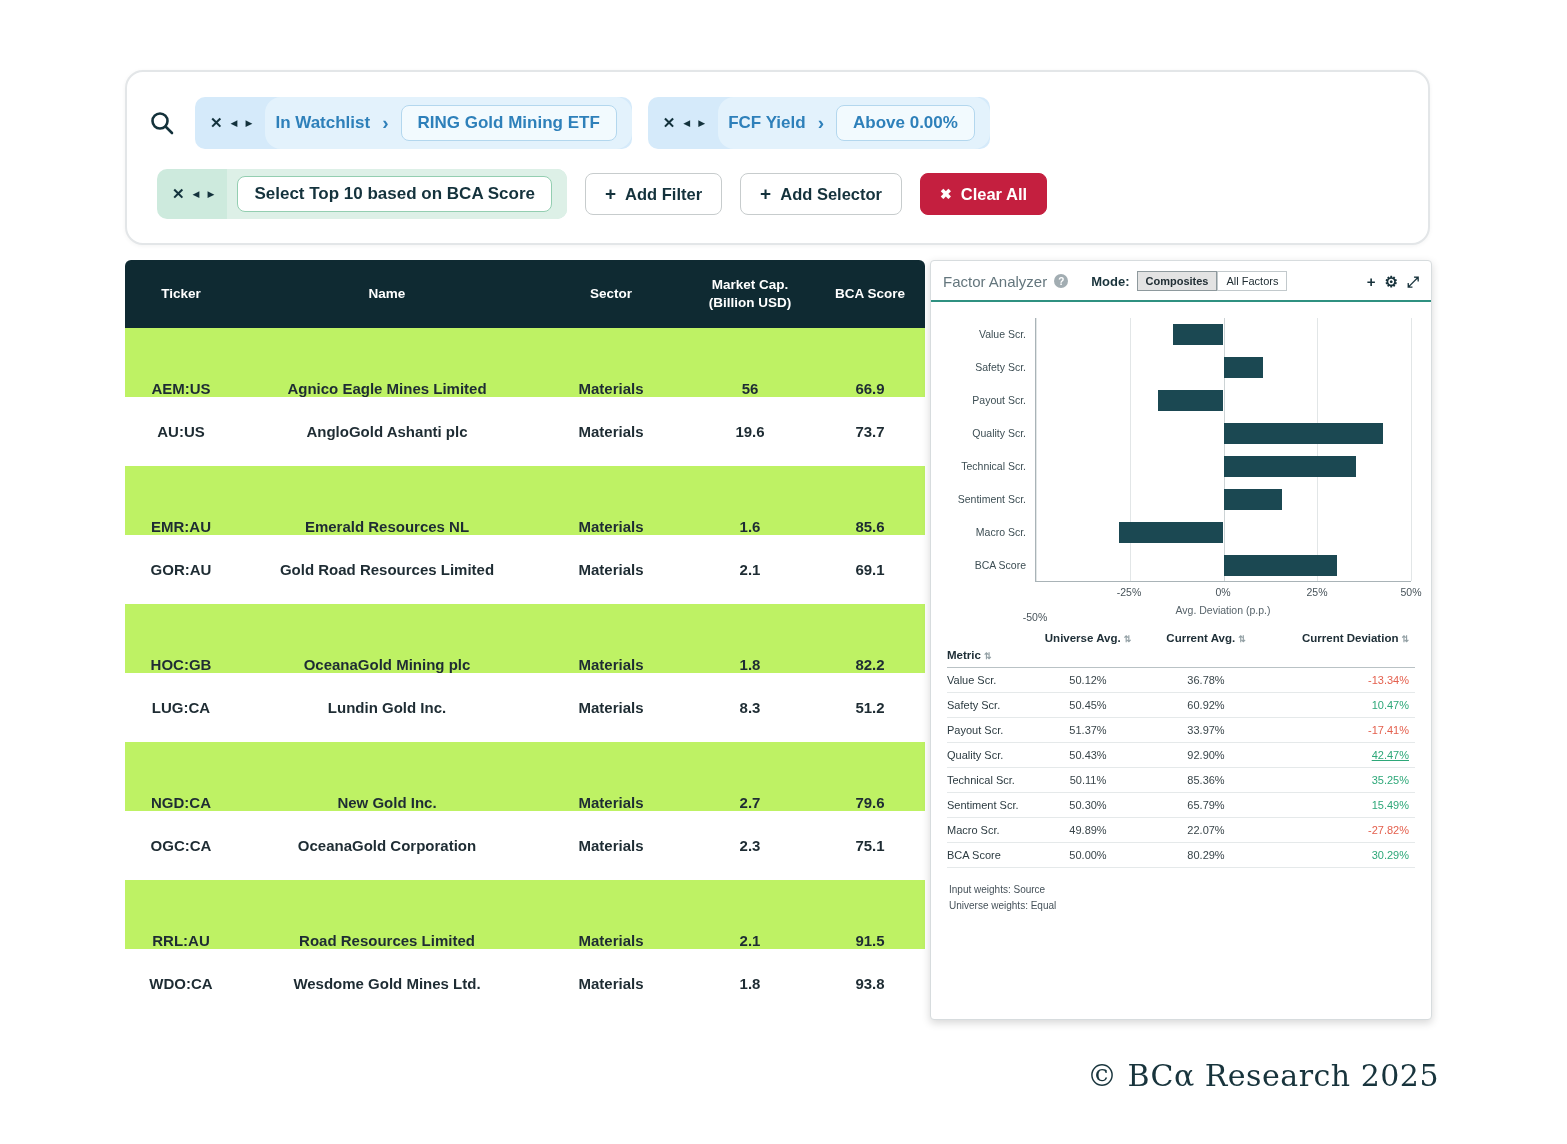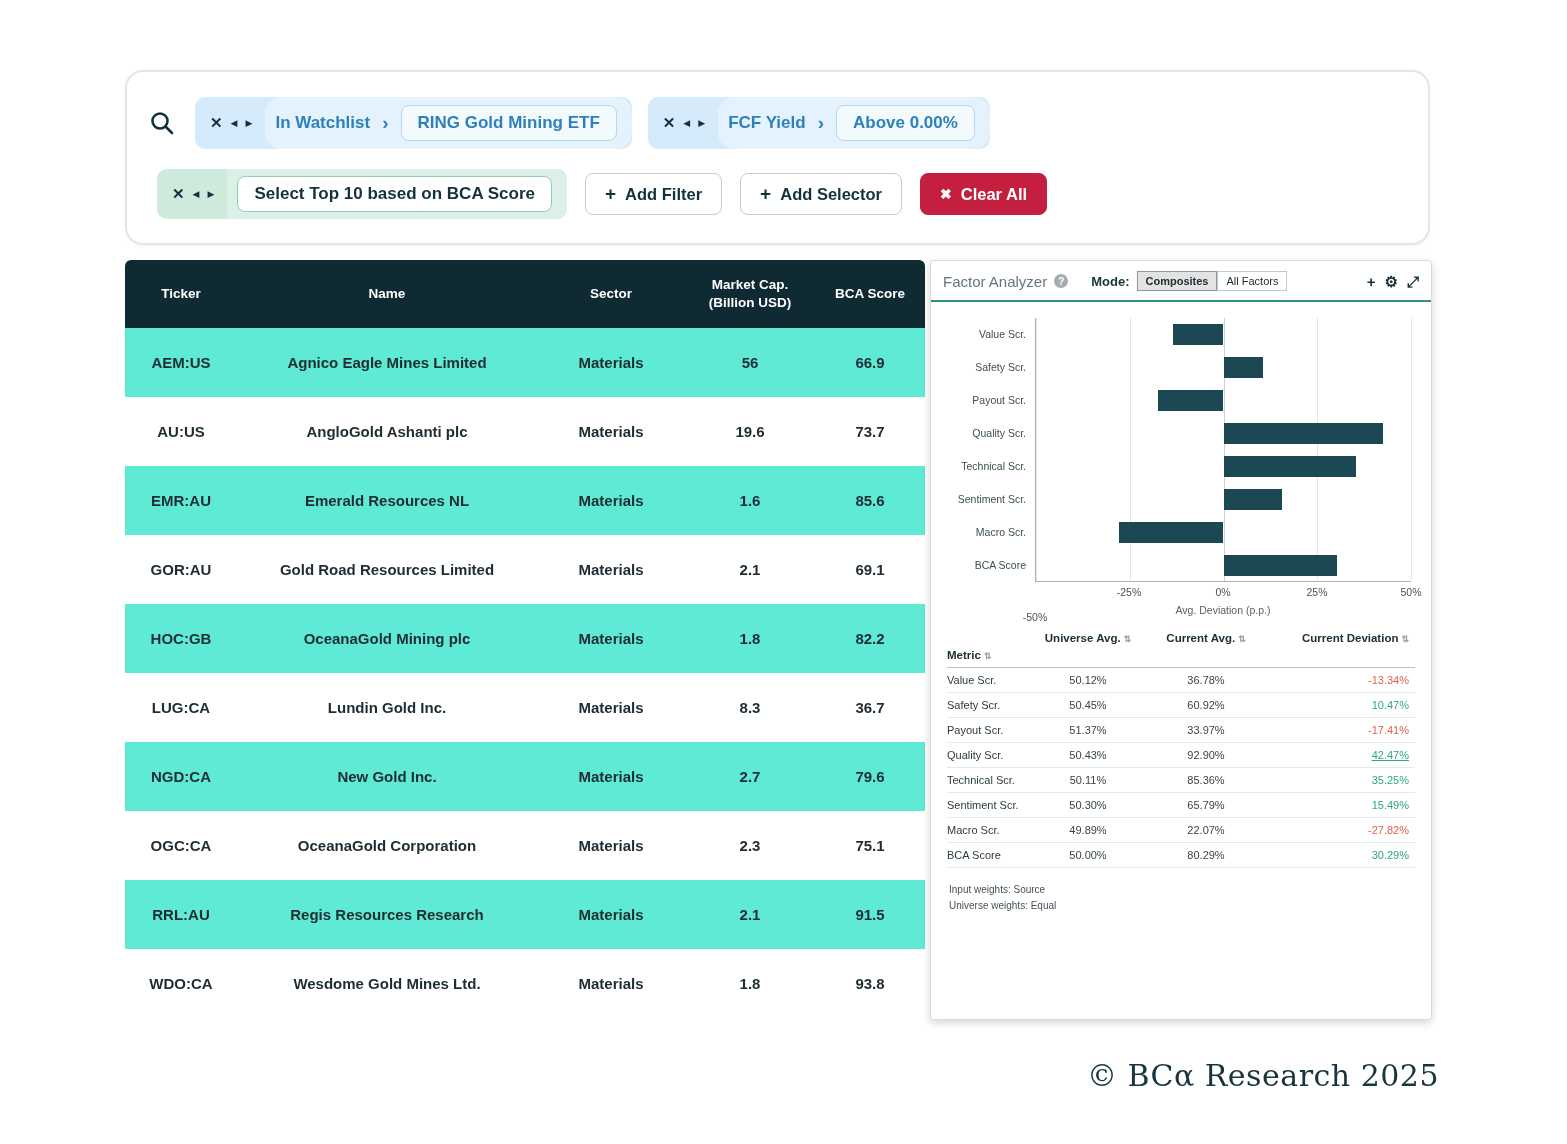--- a/index.html
+++ b/index.html
@@ -34,21 +34,21 @@
   .btn.danger  { background: #c41f3f; border: 1.5px solid #c41f3f; color: #fff; }
   .btn .plus { font-size: 19px; font-weight: bold; }
   .btn .x { font-size: 14px; }
 
   
   .stock-table { position: absolute; left: 125px; top: 260px; width: 800px; }
   .thead { display: flex; height: 68px; background: #0f2a32; color: #fff; border-radius: 6px 6px 0 0; }
   .thcell { display: flex; flex-direction: column; align-items: center; justify-content: center;
             font-size: 13.5px; font-weight: bold; line-height: 1.3; text-align: center; }
   .trow { display: flex; height: 69px; background: #ffffff; cursor: pointer; }
-  .trow.alt { background: #5eead4; }
+  .trow.alt { background: #bef264; align-items: flex-end; }
   .tcell { display: flex; align-items: center; justify-content: center; text-align: center;
            font-size: 15px; font-weight: bold; color: #1e2c33; }
   .col-ticker { width: 112px; } .col-name { width: 300px; } .col-sector { width: 148px; }
   .col-mktcap { width: 130px; } .col-score { width: 110px; }
 
   
   .factor-panel { position: absolute; left: 930px; top: 260px; width: 502px; height: 760px;
                   background: #fff; border: 1px solid #d7dcde; border-radius: 4px;
                   box-shadow: 0 3px 9px rgba(0,0,0,.16); }
   .fheader { display: flex; align-items: center; gap: 7px; padding: 10px 12px 9px 12px;
@@ -225,39 +225,39 @@
           <div class="tcell col-name">OceanaGold Mining plc</div>
           <div class="tcell col-sector">Materials</div>
           <div class="tcell col-mktcap">1.8</div>
           <div class="tcell col-score">82.2</div>
         </div>
         <div class="trow">
           <div class="tcell col-ticker">LUG:CA</div>
           <div class="tcell col-name">Lundin Gold Inc.</div>
           <div class="tcell col-sector">Materials</div>
           <div class="tcell col-mktcap">8.3</div>
-          <div class="tcell col-score">36.7</div>
+          <div class="tcell col-score">51.2</div>
         </div>
         <div class="trow alt">
           <div class="tcell col-ticker">NGD:CA</div>
           <div class="tcell col-name">New Gold Inc.</div>
           <div class="tcell col-sector">Materials</div>
           <div class="tcell col-mktcap">2.7</div>
           <div class="tcell col-score">79.6</div>
         </div>
         <div class="trow">
           <div class="tcell col-ticker">OGC:CA</div>
           <div class="tcell col-name">OceanaGold Corporation</div>
           <div class="tcell col-sector">Materials</div>
           <div class="tcell col-mktcap">2.3</div>
           <div class="tcell col-score">75.1</div>
         </div>
         <div class="trow alt">
           <div class="tcell col-ticker">RRL:AU</div>
-          <div class="tcell col-name">Regis Resources Research</div>
+          <div class="tcell col-name">Road Resources Limited</div>
           <div class="tcell col-sector">Materials</div>
           <div class="tcell col-mktcap">2.1</div>
           <div class="tcell col-score">91.5</div>
         </div>
         <div class="trow">
           <div class="tcell col-ticker">WDO:CA</div>
           <div class="tcell col-name">Wesdome Gold Mines Ltd.</div>
           <div class="tcell col-sector">Materials</div>
           <div class="tcell col-mktcap">1.8</div>
           <div class="tcell col-score">93.8</div>

